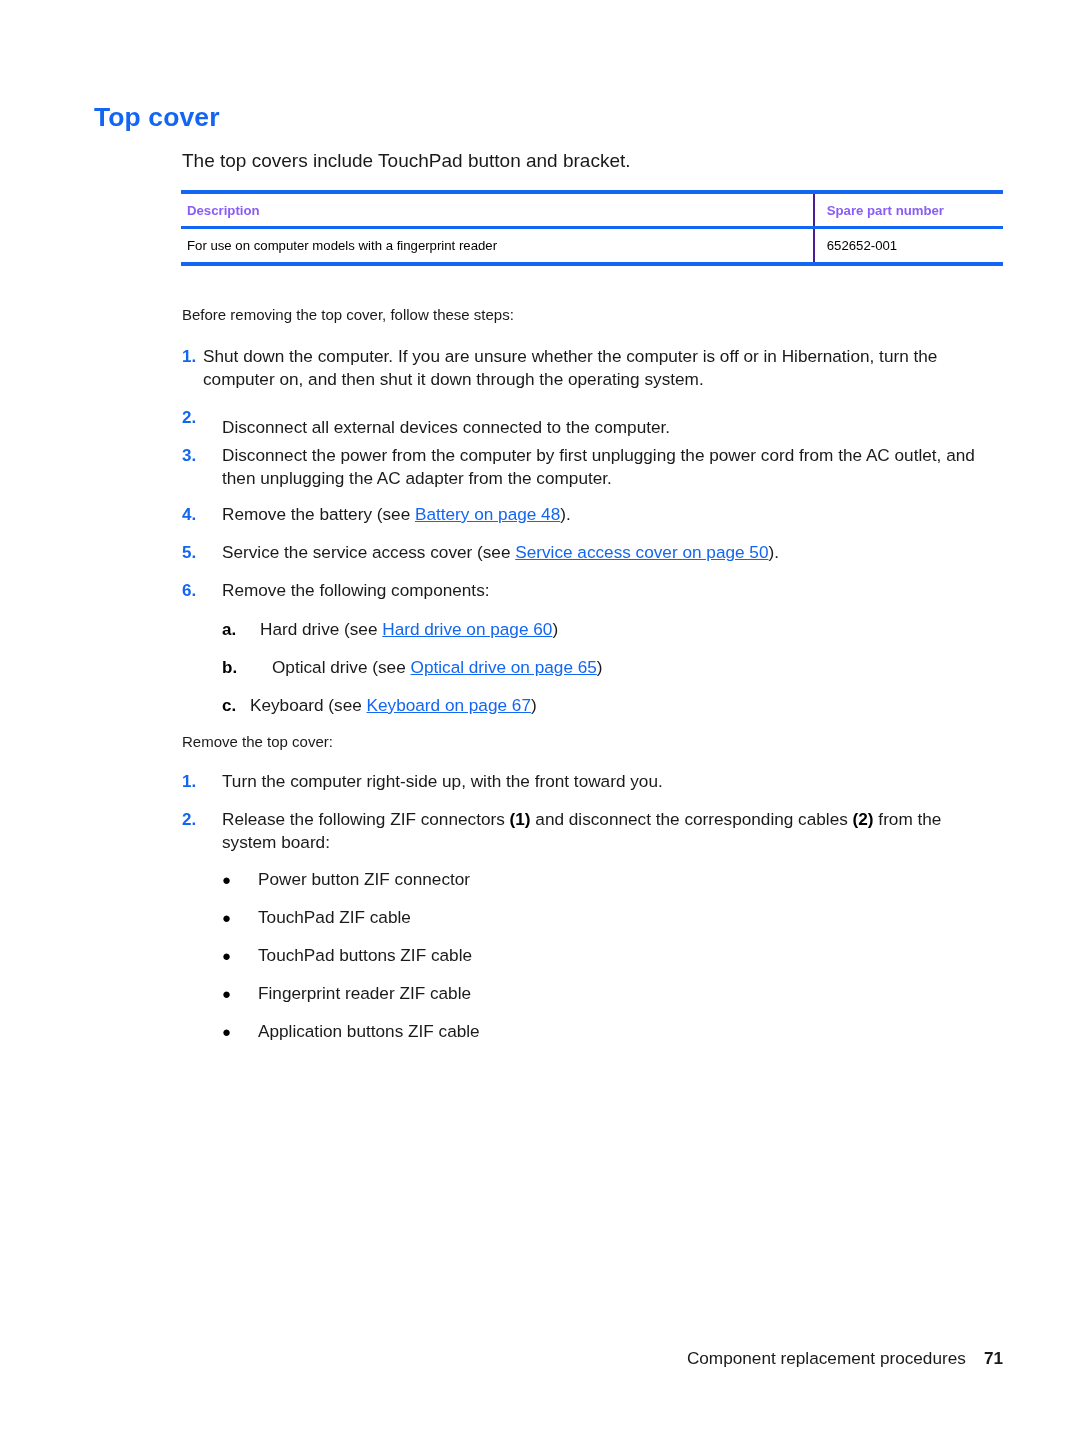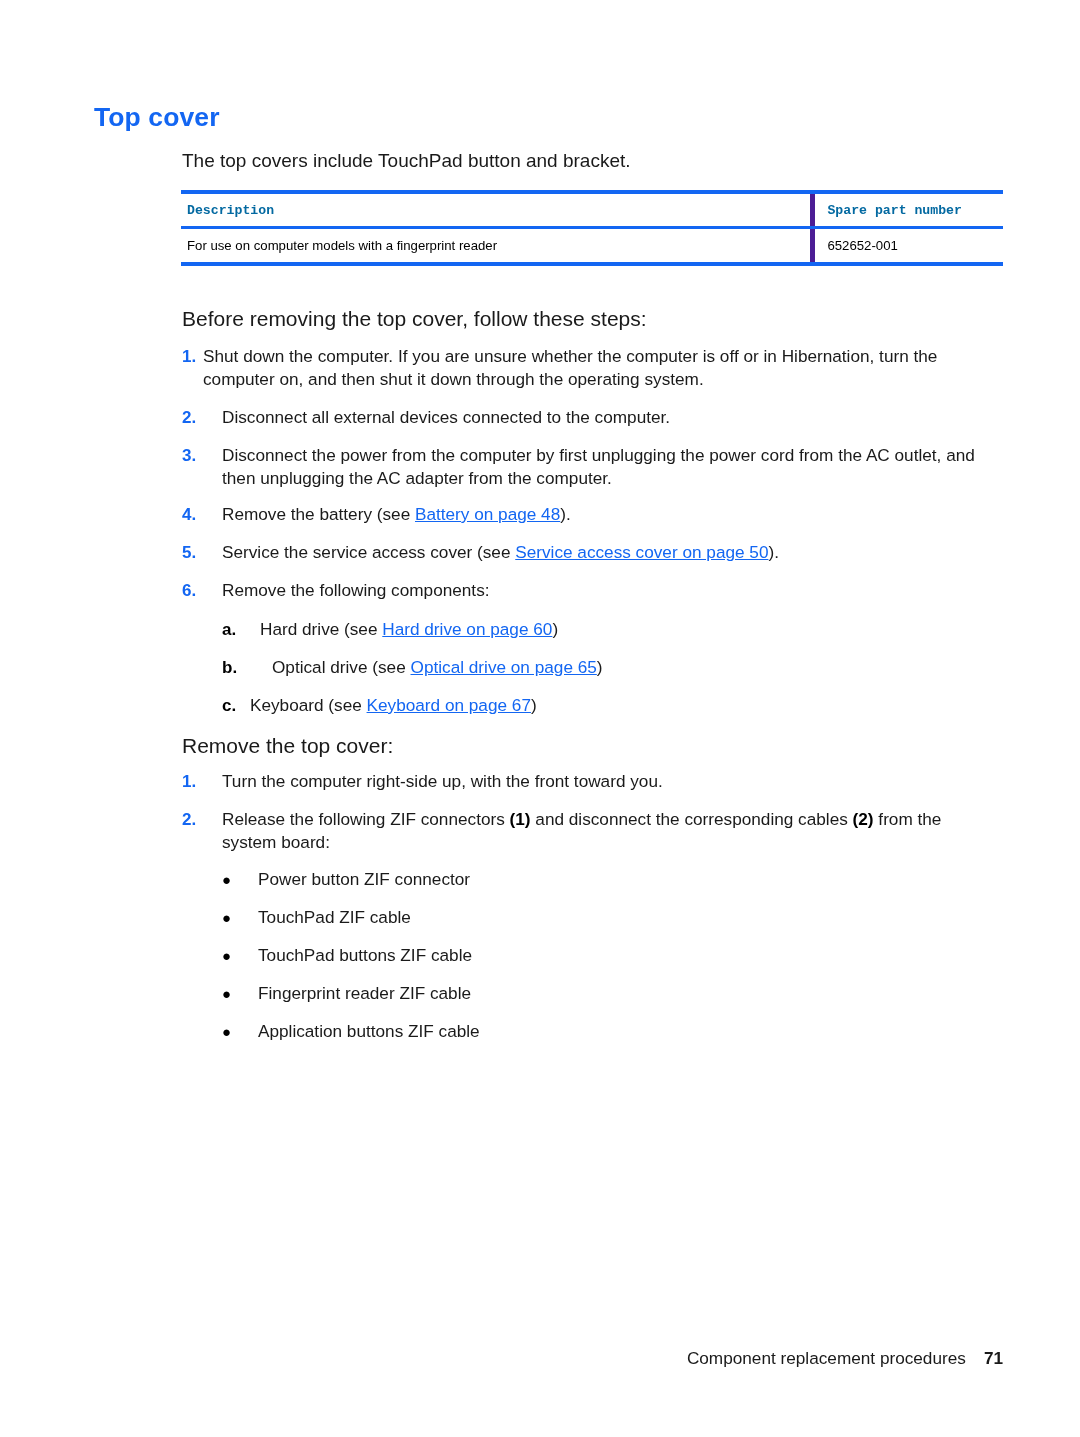--- a/index.html
+++ b/index.html
@@ -72,37 +72,36 @@
     background: #1366f2;
     font-size: 0;
     line-height: 0;
   }
   .rule-cell { padding: 0; }
 
   .thead-row td {
     padding: 9px 0 8px 0;
     font-weight: bold;
     vertical-align: bottom;
-    color: #0369a1;
-    font-family: Liberation Mono, monospace;
+    color: #8b5cf6;
   }
   .tbody-row td {
     padding: 9px 0 9px 0;
     vertical-align: bottom;
     color: #000;
     font-weight: normal;
   }
   .col-desc { width: 642px; padding-left: 6px !important; }
   .col-spn  { width: 180px; padding-left: 12px !important; border-left: 1px solid #c7c7c7; }
-  .thead-row .col-spn, .tbody-row .col-spn { border-left: 5px solid #4c1d95; }
+  .thead-row .col-spn, .tbody-row .col-spn { border-left: 2px solid #4c1d95; }
 
   
   .para {
     position: absolute;
-    font-size: 21px;
+    font-size: 15px;
     line-height: 1.33;
     color: #1a1a1a;
   }
 
   .list-item {
     position: absolute;
     font-size: 17.2px;
     line-height: 1.34;
     color: #1a1a1a;
   }
@@ -184,21 +183,21 @@
 
   <div class="para" style="left:182px; top:305px;">Before removing the top cover, follow these steps:</div>
 
   <div class="list-item" style="left:182px; top:345px; width:800px;">
     <span class="marker blue" style="left:0; top:1px;">1.</span>
     <span class="itext" style="margin-left:21px;">Shut down the computer. If you are unsure whether the computer is off or in Hibernation, turn the computer on, and then shut it down through the operating system.</span>
   </div>
 
   <div class="list-item" style="left:182px; top:406px; width:800px;">
     <span class="marker blue" style="left:0; top:1px;">2.</span>
-    <span class="itext" style="margin-left:40px;">Disconnect all external devices connected to the computer.</span>
+    <span class="itext" style="margin-left:40px;margin-top:10px;">Disconnect all external devices connected to the computer.</span>
   </div>
 
   <div class="list-item" style="left:182px; top:444px; width:810px;">
     <span class="marker blue" style="left:0; top:1px;">3.</span>
     <span class="itext" style="margin-left:40px;">Disconnect the power from the computer by first unplugging the power cord from the AC outlet, and then unplugging the AC adapter from the computer.</span>
   </div>
 
   <div class="list-item" style="left:182px; top:503px; width:800px;">
     <span class="marker blue" style="left:0; top:1px;">4.</span>
     <span class="itext" style="margin-left:40px;"><span>Remove the battery (see </span><a class="xref" href="#">Battery on page 48</a><span>).</span></span>

